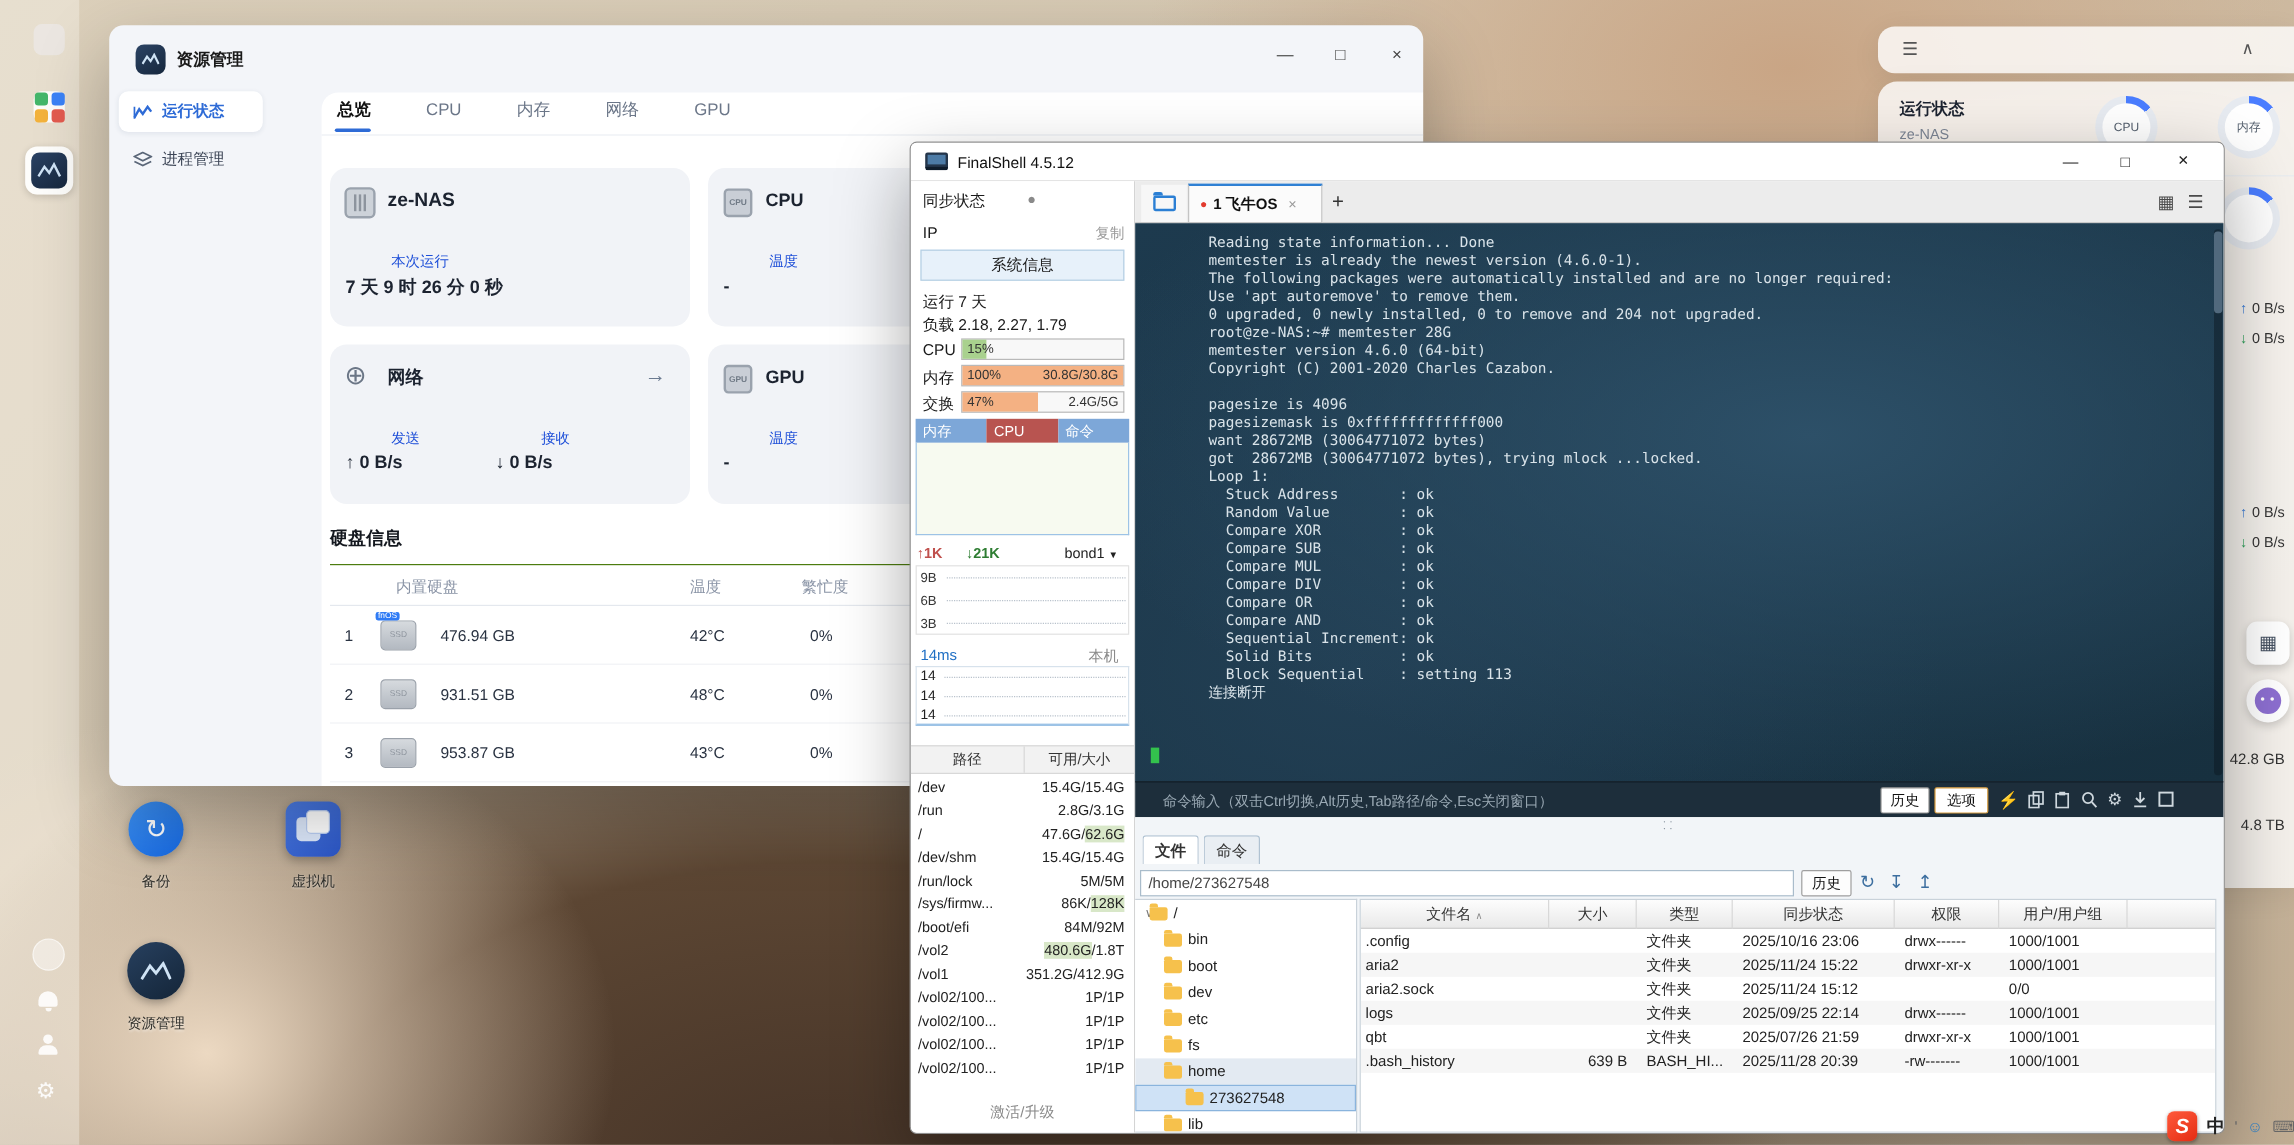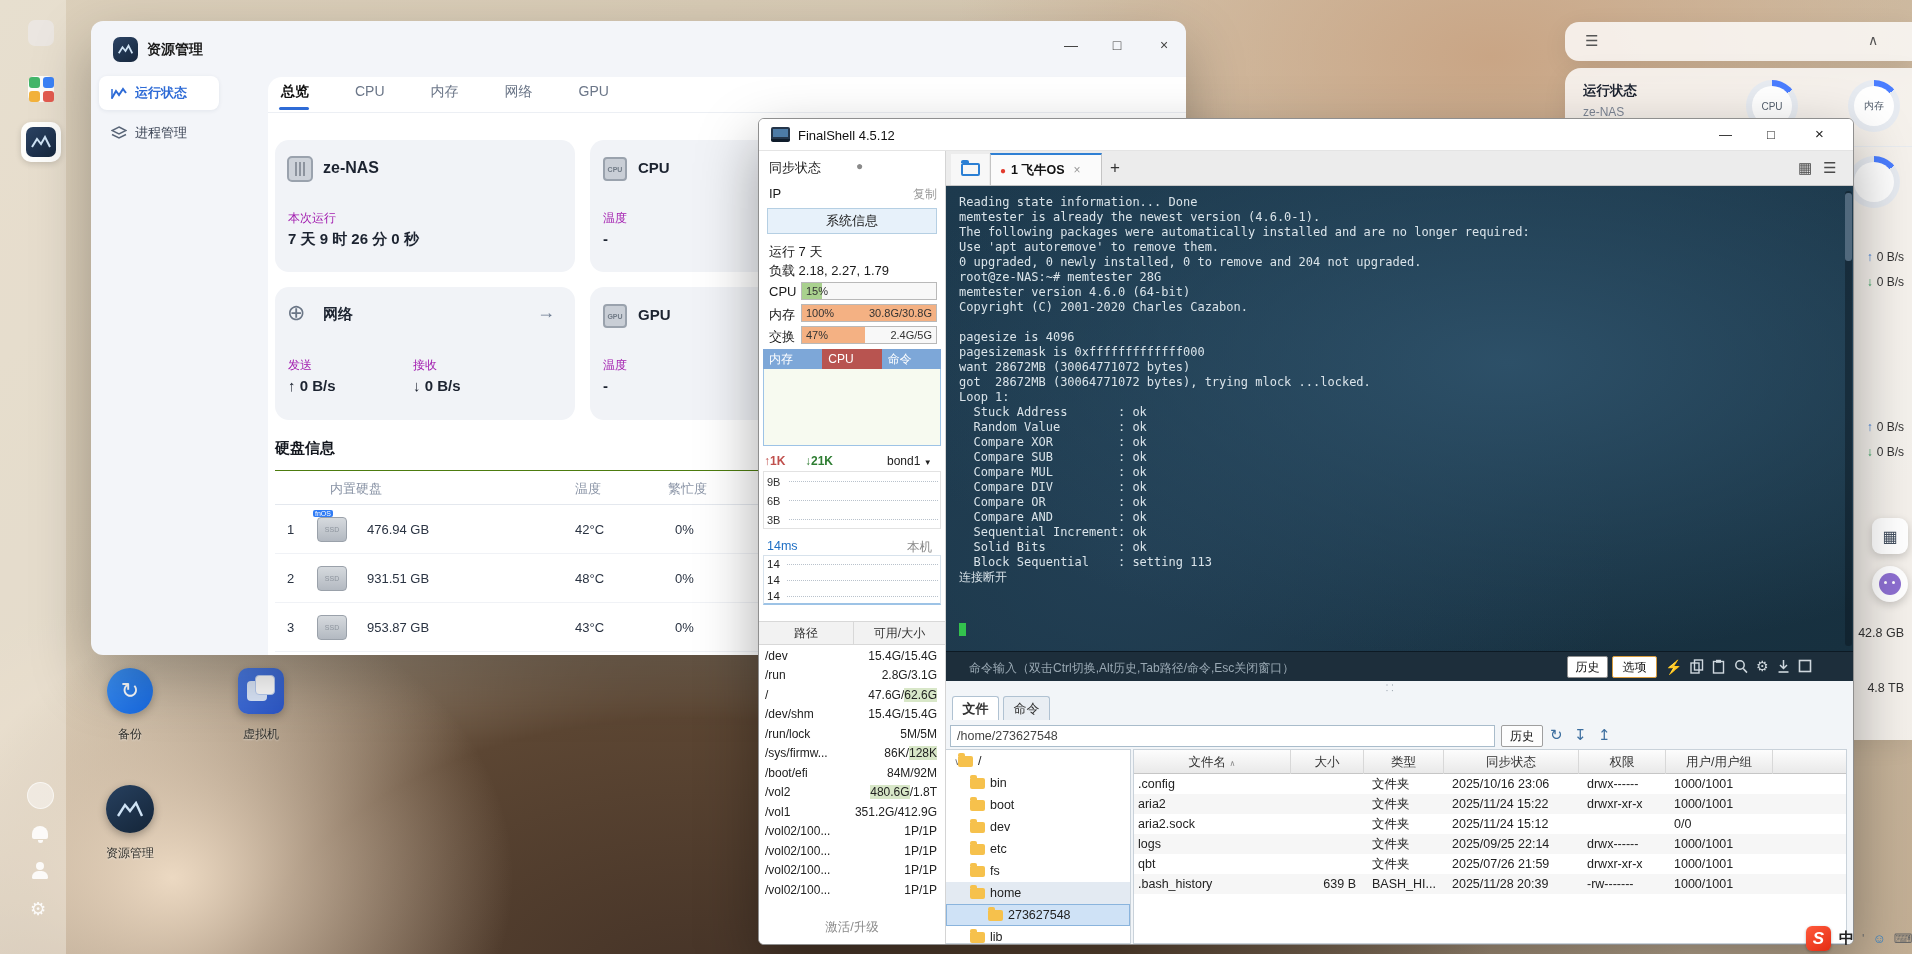--- a/index.html
+++ b/index.html
@@ -36,21 +36,21 @@
   .pnet{ display:flex; justify-content:flex-end; align-items:center; gap:4px; font-size:12px; color:#333; height:25px; }
   .pnet .up{ color:#3a7bd5; } .pnet .down{ color:#2fa05a; }
   .fab{ background:#fff; box-shadow:0 3px 8px rgba(0,0,0,.18); display:flex; align-items:center; justify-content:center; }
 
   
   #reswin{ left:91px; top:21px; width:1095px; height:634px; background:#f3f5f9; border-radius:12px; box-shadow:0 24px 60px rgba(0,0,0,.28); overflow:hidden; }
   #res-main{ left:177px; top:56px; right:0; bottom:0; background:#fff; border-top-left-radius:14px; }
   .res-tab{ font-size:14px; color:#6b7688; cursor:pointer; }
   .res-tab.active{ color:#111; font-weight:bold; }
   .card{ background:#f1f3f7; border-radius:14px; }
-  .mut{ color:#a21caf; font-size:12px; }
+  .mut{ color:#1d4ed8; font-size:12px;margin-left:38px; }
   .bigv{ color:#1c2330; font-size:15px; font-weight:bold; }
   .rw-ctl{ font-size:14px; color:#444; width:30px; text-align:center; cursor:pointer; }
   .chip{ width:24px; height:24px; border:2px solid #9aa2ad; border-radius:4px; background:#c9ced6; color:#707a86; font-size:7px; display:flex; align-items:center; justify-content:center; font-weight:bold; }
   .dtable-hd{ color:#8a94a6; font-size:13px; }
   .drow{ position:relative; height:49px; border-bottom:1px solid #f0f2f6; font-size:13px; color:#2a3342; }
   .ssd{ position:relative; width:30px; height:25px; background:linear-gradient(180deg,#d6dade,#b3b9c1); border-radius:4px; border:1px solid #9aa1aa; color:#8e959e; font-size:7px; display:flex; align-items:center; justify-content:center; }
   .ssd .badge:not(:empty){ position:absolute; top:-8px; left:-5px; background:#2f7bf5; color:#fff; font-size:7px; padding:0 2px; border-radius:2px; }
 
   
   #fswin{ left:758px; top:118px; width:1096px; height:827px; background:#fff; border:1px solid #8f8f8f; border-radius:6px; box-shadow:0 24px 60px rgba(0,0,0,.35); overflow:hidden; font-size:12px; }
@@ -60,21 +60,21 @@
   .fsbar .t1{ position:absolute; left:4px; top:2px; color:#333; }
   .fsbar .t2{ position:absolute; right:4px; top:2px; color:#333; }
   .ctab{ color:#fff; font-size:12px; display:flex; align-items:center; padding-left:6px; }
   .ct-blue{ background:#7da7d8; } .ct-red{ background:#b85450; }
   .dotline{ flex:1; border-bottom:1px dotted #b9c2cc; height:1px; margin:0 2px; }
   .mrow{ display:flex; justify-content:space-between; align-items:center; height:19.5px; padding:0 8px 0 6px; font-size:12px; color:#222; }
   .mhl:not(:empty){ background:#d8e7c8; }
   .term{ background:
       radial-gradient(900px 420px at 62% 38%, #2d5068 0%, rgba(45,80,104,0) 70%),
       radial-gradient(700px 500px at 20% 80%, #223f54 0%, rgba(34,63,84,0) 70%),
-      linear-gradient(160deg,#1d3a4e 0%, #17303f 100%);
+      linear-gradient(160deg,#1d3a4e 0%, #17303f 100%); padding-left: 48px;
   }
   .tline{ height:15px; line-height:15px; white-space:pre; font-family:"DejaVu Sans Mono", monospace; font-size:12px; color:#d9e3e9; }
   .tabbar-btn{ color:#4a4a4a; font-size:15px; cursor:pointer; }
   .cmdbtn{ position:absolute; top:4px; height:22px; background:#fff; border:1px solid #8f8f8f; border-radius:2px; font-size:12px; color:#111; display:flex; align-items:center; justify-content:center; cursor:pointer; }
   .cmdic{ position:absolute; top:7px; color:#cfd8de; cursor:pointer; }
   .ftab{ position:absolute; top:15px; height:24px; width:47px; display:flex; align-items:center; justify-content:center; font-size:13px; border:1px solid #b0c2d2; border-bottom:none; background:#e9eef3; color:#333; cursor:pointer; border-radius:3px 3px 0 0; }
   .ftab.active{ background:#fff; font-weight:bold; }
   .trow{ display:flex; align-items:center; height:22px; font-size:12.5px; color:#222; }
   .trow .ar{ width:12px; color:#777; font-size:10px; text-align:center; }
   .lvl0{ padding-left:8px; } .lvl1{ padding-left:24px; } .lvl2{ padding-left:42px; }

